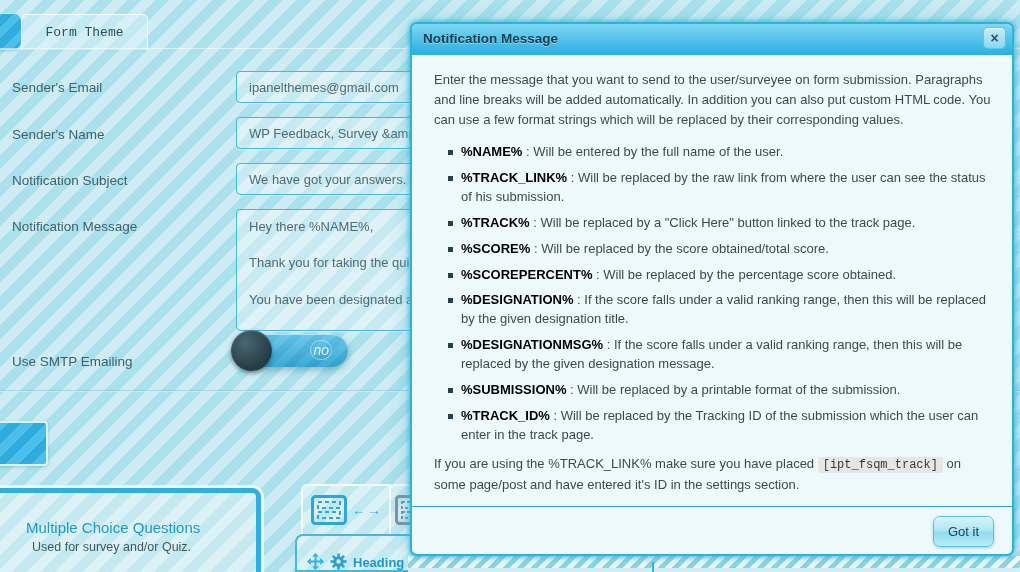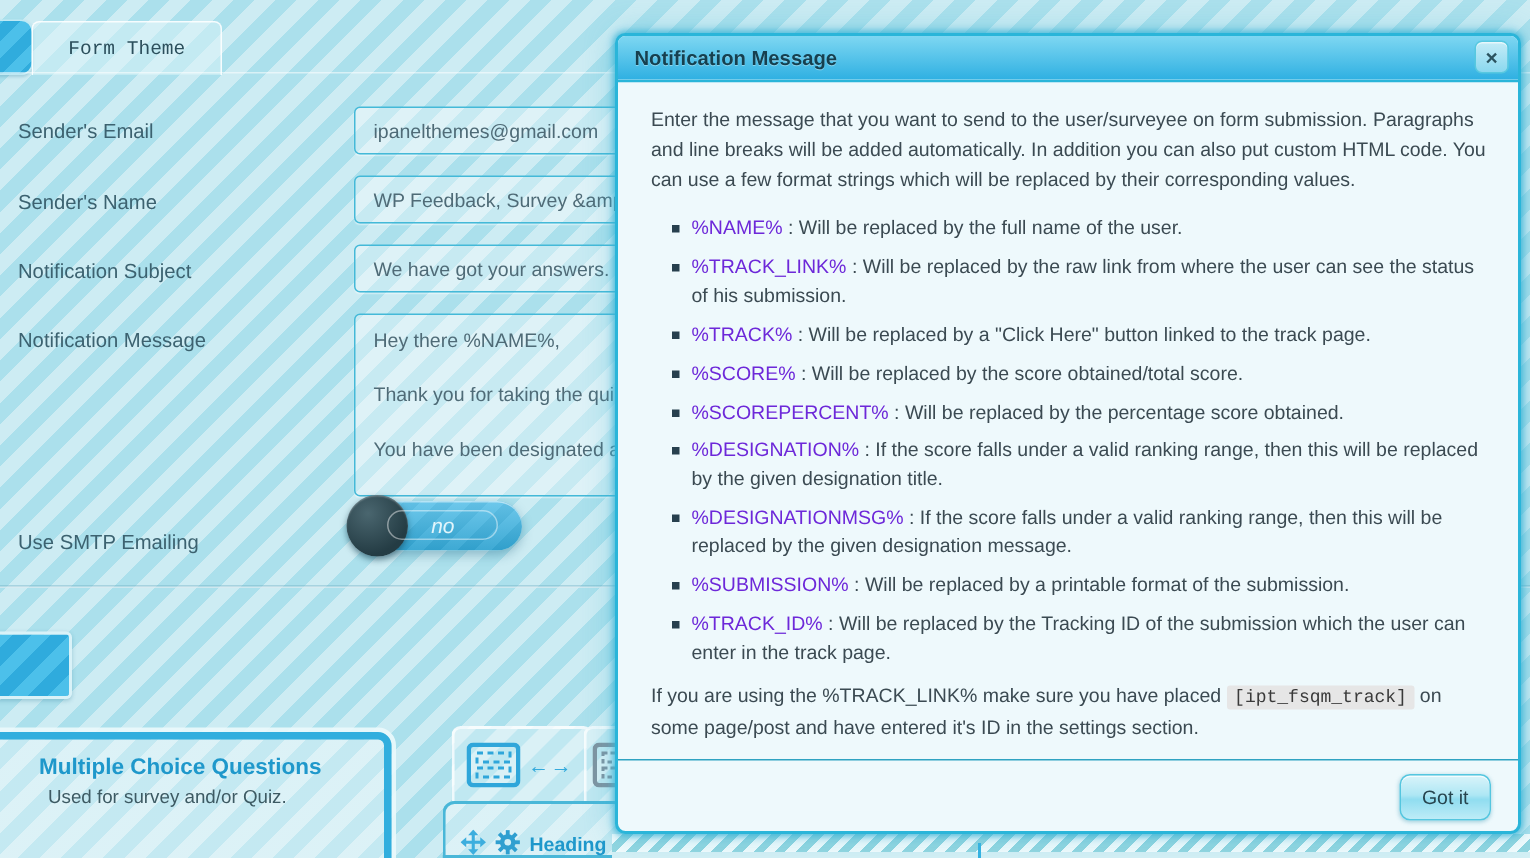--- a/index.html
+++ b/index.html
@@ -44,21 +44,21 @@
                repeating-linear-gradient(135deg,#45b9e6 0 8px,#36aedd 8px 16px);
     box-shadow:0 3px 7px rgba(20,90,120,.35), inset 0 1px 0 rgba(255,255,255,.5);
     cursor:pointer;
   }
   .toggle-knob{
     position:absolute;left:-5px;top:-4px;width:41px;height:41px;border-radius:50%;
     background:radial-gradient(circle at 35% 30%,#4a666f,#243c44 70%);
     box-shadow:0 2px 4px rgba(10,50,65,.5), inset 0 1px 1px rgba(255,255,255,.25);
   }
   .toggle-text{
-    position:absolute;right:16px;top:6px;padding:1px 28px;border-radius:11px;
+    position:absolute;right:16px;top:6px;padding:1px 2px;border-radius:11px;
     border:1px solid rgba(255,255,255,.45);
     color:#e2f5fb;font-size:14px;font-style:italic;
   }
 
   .h-divider{left:0;top:390px;width:100%;height:1px;background:rgba(110,175,195,.4);border-bottom:1px solid rgba(255,255,255,.55);}
 
   .swatch{
     left:-6px;top:421px;width:50px;height:41px;border-radius:4px;
     background:repeating-linear-gradient(135deg,#4cc0ea 0 9px,#2fabdd 9px 18px);
     border:2px solid #d9f2f8;box-shadow:0 1px 3px rgba(40,120,150,.3);
@@ -67,21 +67,21 @@
   
   .mcq-outer{
     left:-16px;top:485px;width:274px;height:140px;border-radius:12px;
     border:3px solid rgba(235,249,252,.9);
   }
   .mcq-inner{
     position:absolute;inset:0;border:5px solid #31aede;border-radius:9px;
     background:linear-gradient(rgba(255,255,255,.30),rgba(255,255,255,.30)),
                repeating-linear-gradient(135deg,#cdecf3 0 10px,#abe0ec 10px 20px);
   }
-  .mcq-title{margin:10px 0 4px 34px;color:#1f98cb;font-size:15px;font-weight:700;}
+  .mcq-title{margin:26px 0 4px 34px;color:#1f98cb;font-size:15px;font-weight:400;}
   .mcq-sub{margin:0 0 0 40px;color:#3d5a63;font-size:12.5px;}
 
   
   .el-tab{
     top:484px;height:48px;border-radius:6px 6px 0 0;
     background:linear-gradient(rgba(255,255,255,.25),rgba(255,255,255,.25)),
                repeating-linear-gradient(135deg,#cdecf3 0 10px,#abe0ec 10px 20px);
     border:2px solid rgba(255,255,255,.75);border-bottom:none;
     display:flex;align-items:center;cursor:pointer;
   }
@@ -128,21 +128,21 @@
   }
   .modal-body{
     position:absolute;left:0;right:0;top:31px;bottom:48px;
     padding:15px 18px 0 22px;overflow:hidden;
     color:#3b4a52;font-size:13px;line-height:1.55;
   }
   .modal-body p{margin:0 0 13px 0;}
   ul.tokens{list-style:none;margin:0 0 10px 0;padding:0 0 0 14px;}
   ul.tokens li{position:relative;padding-left:13px;margin-bottom:7px;line-height:1.45;}
   ul.tokens li::before{content:"";position:absolute;left:0;top:7px;width:5px;height:5px;background:#27404e;}
-  .tok{color:#6d28d9;font-weight:400;}
+  .tok{color:#000000;font-weight:700;}
   .note{margin-top:12px;}
   code.chip{
     font-family:"Liberation Mono","DejaVu Sans Mono",monospace;font-size:12px;
     background:#e6e6e6;color:#3a3a3a;padding:1px 5px;border-radius:2px;
   }
   .modal-footer{
     position:absolute;left:0;right:0;bottom:0;height:47px;
     border-top:1px solid #2fa3c2;
   }
   .gotit{
@@ -241,21 +241,21 @@
 <div class="abs bottom-vline"></div>
 
 <div class="abs modal">
   <div class="modal-header">
     <span class="modal-title">Notification Message</span>
     <span class="modal-close">×</span>
   </div>
   <div class="modal-body">
     <p>Enter the message that you want to send to the user/surveyee on form submission. Paragraphs and line breaks will be added automatically. In addition you can also put custom HTML code. You can use a few format strings which will be replaced by their corresponding values.</p>
     <ul class="tokens" id="token-list">
-  <li><b class="tok">%NAME%</b><span class="sep"> : </span><span class="desc">Will be replaced by the full name of the user.</span></li>
+  <li><b class="tok">%NAME%</b><span class="sep"> : </span><span class="desc">Will be entered by the full name of the user.</span></li>
 
   <li><b class="tok">%TRACK_LINK%</b><span class="sep"> : </span><span class="desc">Will be replaced by the raw link from where the user can see the status of his submission.</span></li>
 
   <li><b class="tok">%TRACK%</b><span class="sep"> : </span><span class="desc">Will be replaced by a "Click Here" button linked to the track page.</span></li>
 
   <li><b class="tok">%SCORE%</b><span class="sep"> : </span><span class="desc">Will be replaced by the score obtained/total score.</span></li>
 
   <li><b class="tok">%SCOREPERCENT%</b><span class="sep"> : </span><span class="desc">Will be replaced by the percentage score obtained.</span></li>
 
   <li><b class="tok">%DESIGNATION%</b><span class="sep"> : </span><span class="desc">If the score falls under a valid ranking range, then this will be replaced by the given designation title.</span></li>

